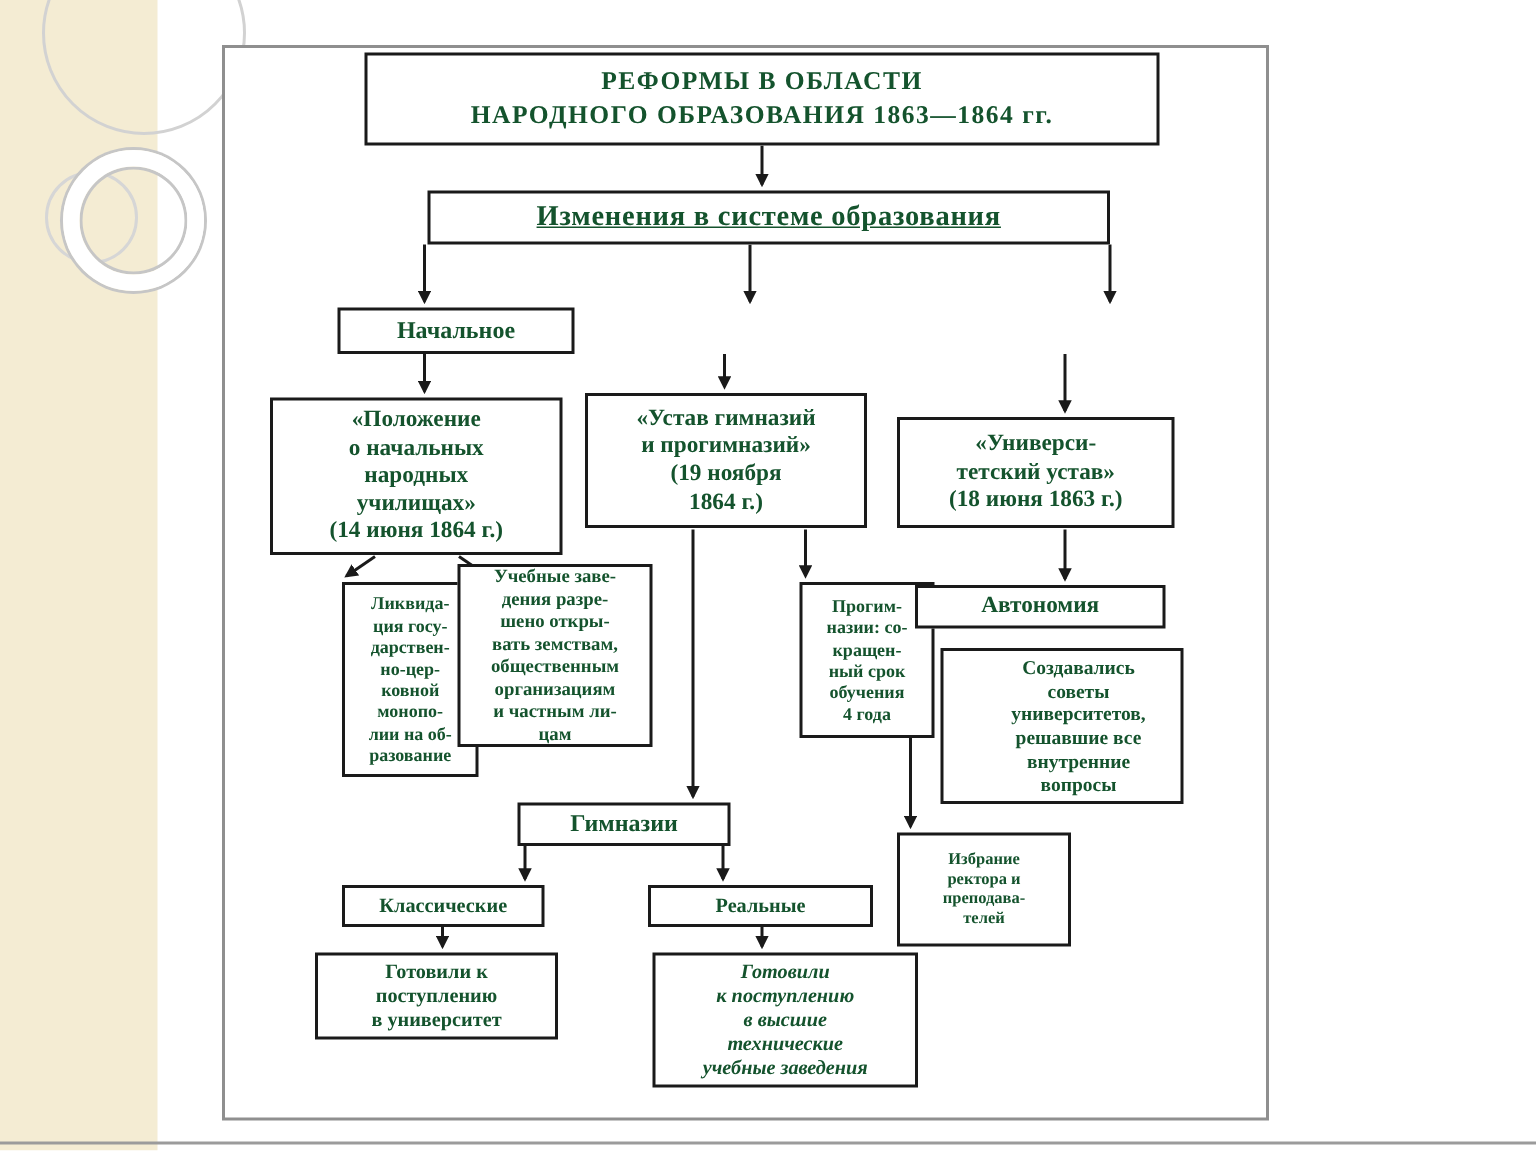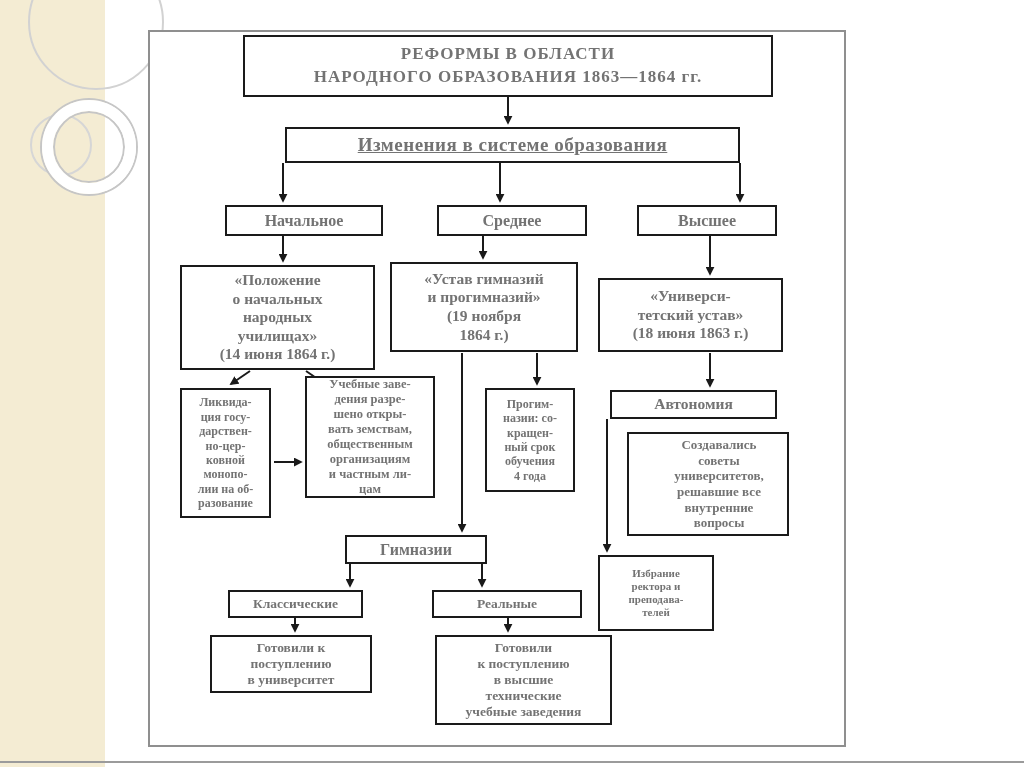--- a/index.html
+++ b/index.html
@@ -14,29 +14,29 @@
   .c2 { left:42px; top:100px; width:94px; height:94px; border:11px solid #ffffff;
         box-shadow:0 0 0 2px #c6c6c6, inset 0 0 0 2px #c6c6c6; }
   .c3 { left:30px; top:114px; width:62px; height:62px; border:2px solid #d6d6d6; }
 
   
   .frame { position:absolute; left:148px; top:30px; width:698px; height:717px;
            border:2px solid #8f8f8f; background:#ffffff; }
 
   .connectors { position:absolute; left:0; top:0; width:1024px; height:767px; }
 
-  .box { position:absolute; border:2px solid #1a1a1a; background:#ffffff; color:#737373;
+  .box { position:absolute; border:2px solid #1a1a1a; background:#ffffff; color:#14532d;
          font-weight:bold; text-align:center; white-space:pre-line; line-height:1.2;
          display:flex; align-items:center; justify-content:center; padding:2px; }
 
   .fs-title   { font-size:17px; letter-spacing:1px; line-height:1.35; }
   .fs-changes { font-size:19px; letter-spacing:0.5px;text-decoration:underline; }
   .fs-level   { font-size:16px; }
   .fs-doc     { font-size:15.5px; }
-  .fs-sm      { font-size:12px; }
+  .fs-sm      { font-size:12px;margin-left:48px; }
   .fs-inst    { font-size:12.5px; }
   .fs-mid     { font-size:13.5px; }
   .fs-coun    { font-size:13px; }
   .fs-rect    { font-size:11px; }
   .fs-auto    { font-size:15.5px; }
 
   .bottom-line { position:absolute; left:0; top:761px; width:1024px; height:2px; background:#9b9b9b; }
 </style>
 </head>
 <body>
@@ -78,23 +78,21 @@
     </g>
   </svg>
 
   <div class="box fs-title" style="left:243px; top:35px; width:530px; height:62px;">РЕФОРМЫ В ОБЛАСТИ
 НАРОДНОГО ОБРАЗОВАНИЯ 1863—1864 гг.</div>
 
   <div class="box fs-changes" style="left:285px; top:127px; width:455px; height:36px;">Изменения в системе образования</div>
 
   <div class="box fs-level" style="left:225px; top:205px; width:158px; height:31px;text-align:center;">Начальное</div>
 
-  <div class="box fs-level" style="left:437px; top:205px; width:150px; height:31px;">Среднее</div>
 
-  <div class="box fs-level" style="left:637px; top:205px; width:140px; height:31px;">Высшее</div>
 
   <div class="box fs-doc" style="left:180px; top:265px; width:195px; height:105px;">«Положение
 о начальных
 народных
 училищах»
 (14 июня 1864 г.)</div>
 
   <div class="box fs-doc" style="left:390px; top:262px; width:188px; height:90px;">«Устав гимназий
 и прогимназий»
 (19 ноября
@@ -132,21 +130,21 @@
   <div class="box fs-level" style="left:345px; top:535px; width:142px; height:29px;">Гимназии</div>
 
   <div class="box fs-mid" style="left:228px; top:590px; width:135px; height:28px;">Классические</div>
 
   <div class="box fs-mid" style="left:432px; top:590px; width:150px; height:28px;">Реальные</div>
 
   <div class="box fs-mid" style="left:210px; top:635px; width:162px; height:58px;">Готовили к
 поступлению
 в университет</div>
 
-  <div class="box fs-mid" style="left:435px; top:635px; width:177px; height:90px;">Готовили
+  <div class="box fs-mid" style="left:435px; top:635px; width:177px; height:90px;font-style:italic;">Готовили
 к поступлению
 в высшие
 технические
 учебные заведения</div>
 
   <div class="box fs-auto" style="left:610px; top:390px; width:167px; height:29px;">Автономия</div>
 
   <div class="box fs-coun" style="left:627px; top:432px; width:162px; height:104px;padding-left:24px;">Создавались
 советы
 университетов,

